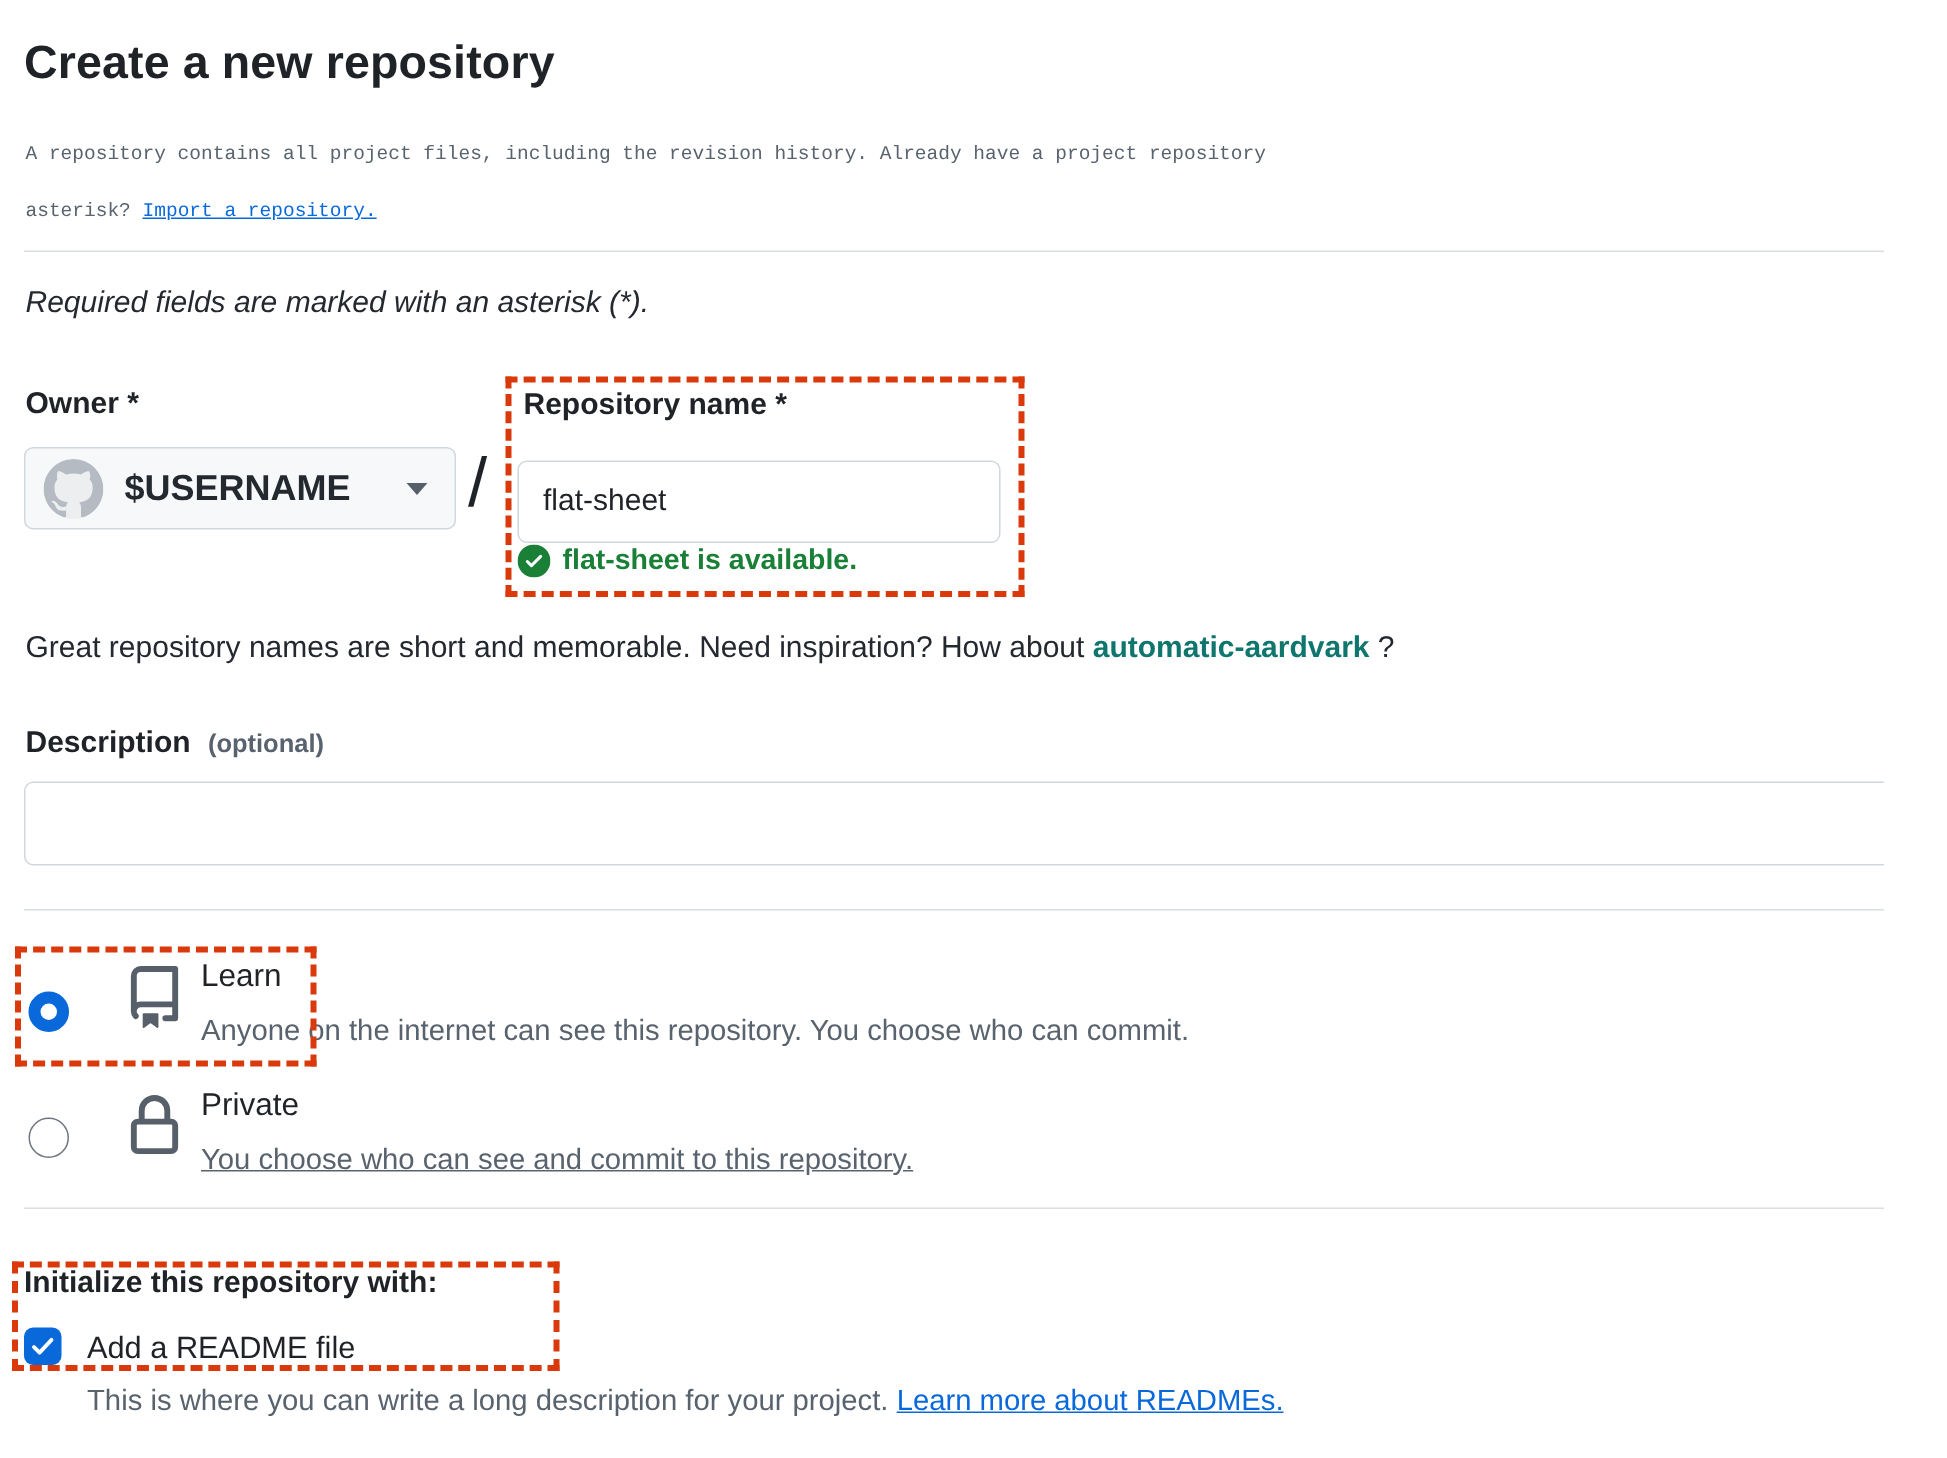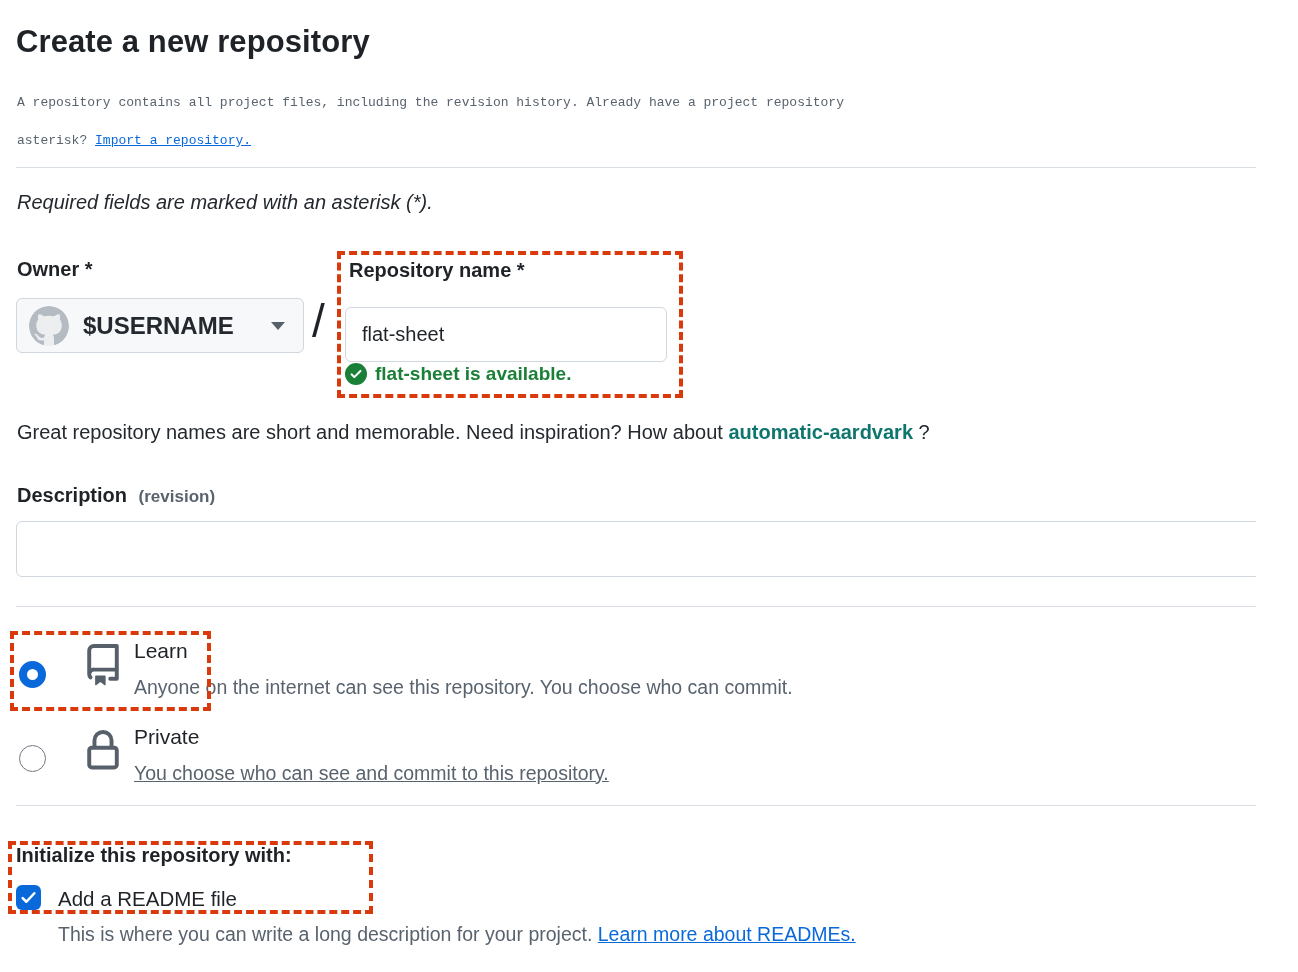--- a/index.html
+++ b/index.html
@@ -175,21 +175,21 @@
     </span>
     <span>flat-sheet is available.</span>
   </div>
 
   <div class="abs suggestion">
     <span>Great repository names are short and memorable. Need inspiration? How about </span><span class="green">automatic-aardvark</span><span> ?</span>
   </div>
 
   <div class="abs desc-label-row">
     <span class="field-label">Description</span>
-    <span class="desc-optional">(revision)</span>
+    <span class="desc-optional">(optional)</span>
   </div>
   <input class="abs desc-input" type="text" value="" style="">
 
   <div class="abs hr hr2"></div>
 
   <div class="abs choice choice-public">
     <div class="radio checked" role="radio" aria-checked="true"></div>
     <span class="choice-icon book">
       <svg width="42" height="42" viewBox="0 0 16 16">
         <path fill="#57606a" d="M2 2.5A2.5 2.5 0 0 1 4.5 0h8.75a.75.75 0 0 1 .75.75v12.5a.75.75 0 0 1-.75.75h-2.5a.75.75 0 0 1 0-1.5h1.75v-2h-8a1 1 0 0 0-.714 1.7.75.75 0 1 1-1.072 1.05A2.495 2.495 0 0 1 2 11.5Zm10.5-1h-8a1 1 0 0 0-1 1v6.708A2.486 2.486 0 0 1 4.5 9h8ZM5 12.25v3.25a.25.25 0 0 0 .4.2l1.45-1.087a.25.25 0 0 1 .3 0L8.6 15.7a.25.25 0 0 0 .4-.2v-3.25a.25.25 0 0 0-.25-.25h-3.5a.25.25 0 0 0-.25.25Z"></path>

